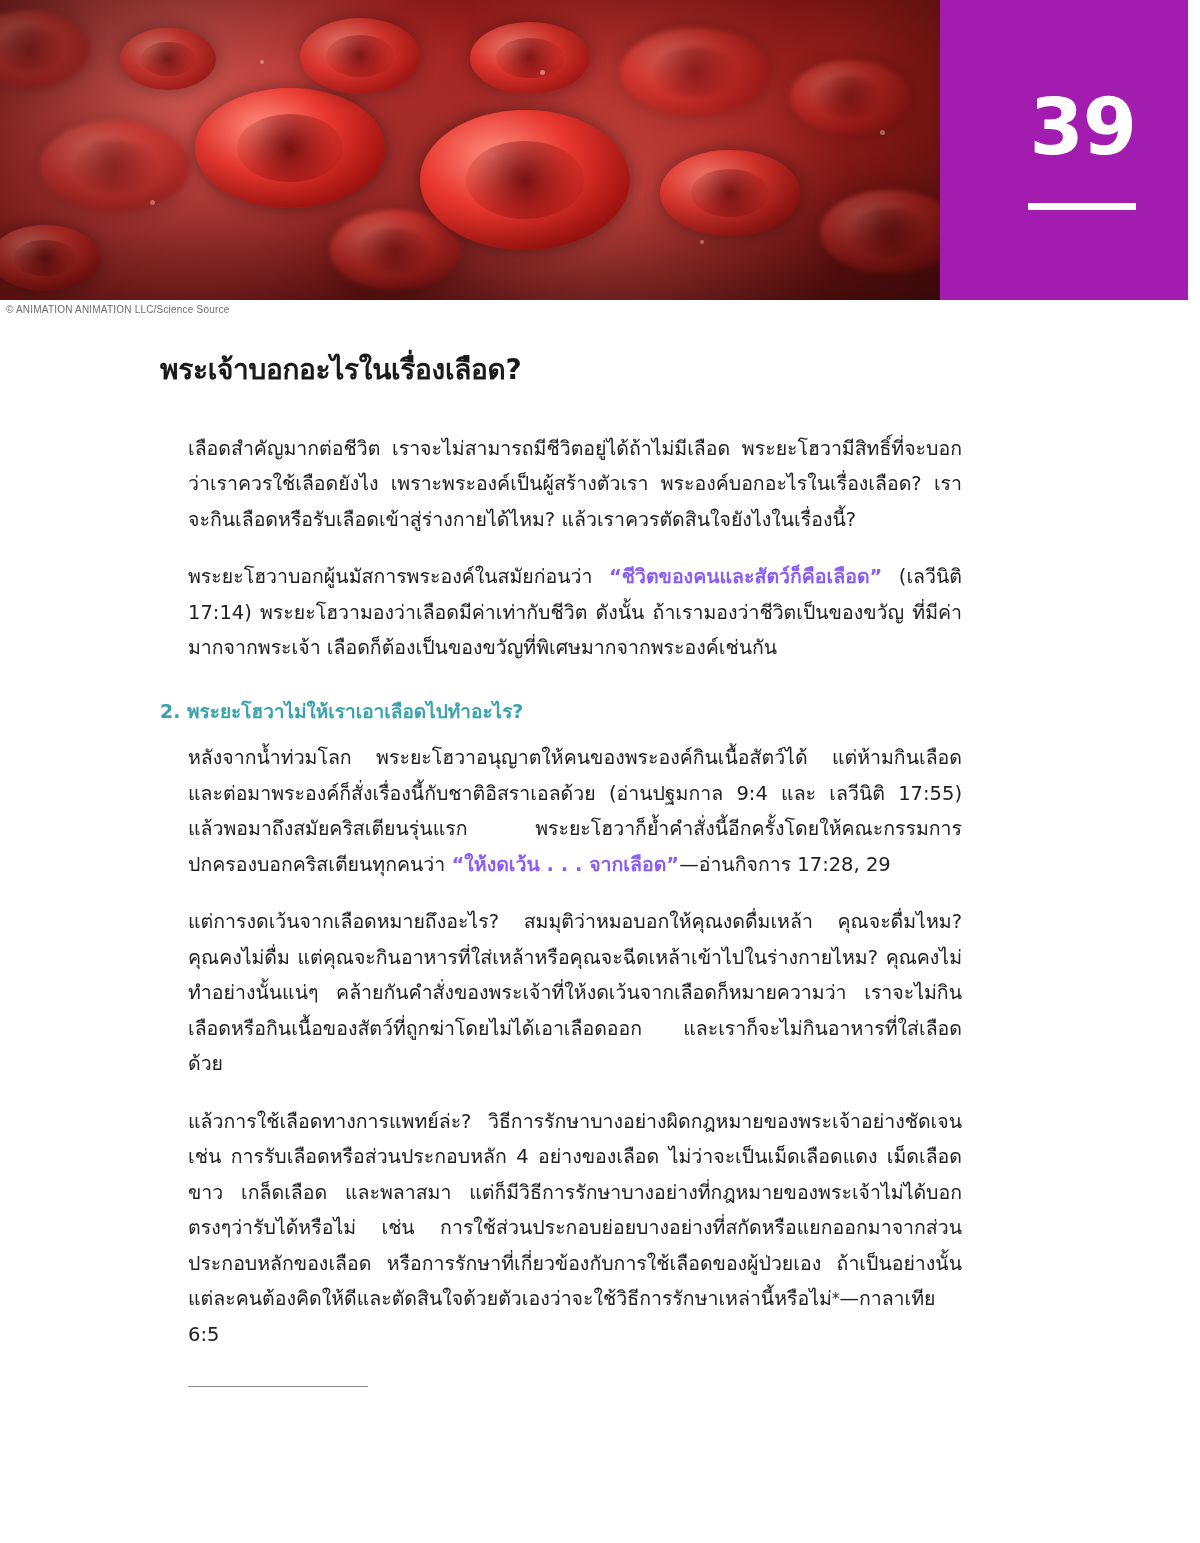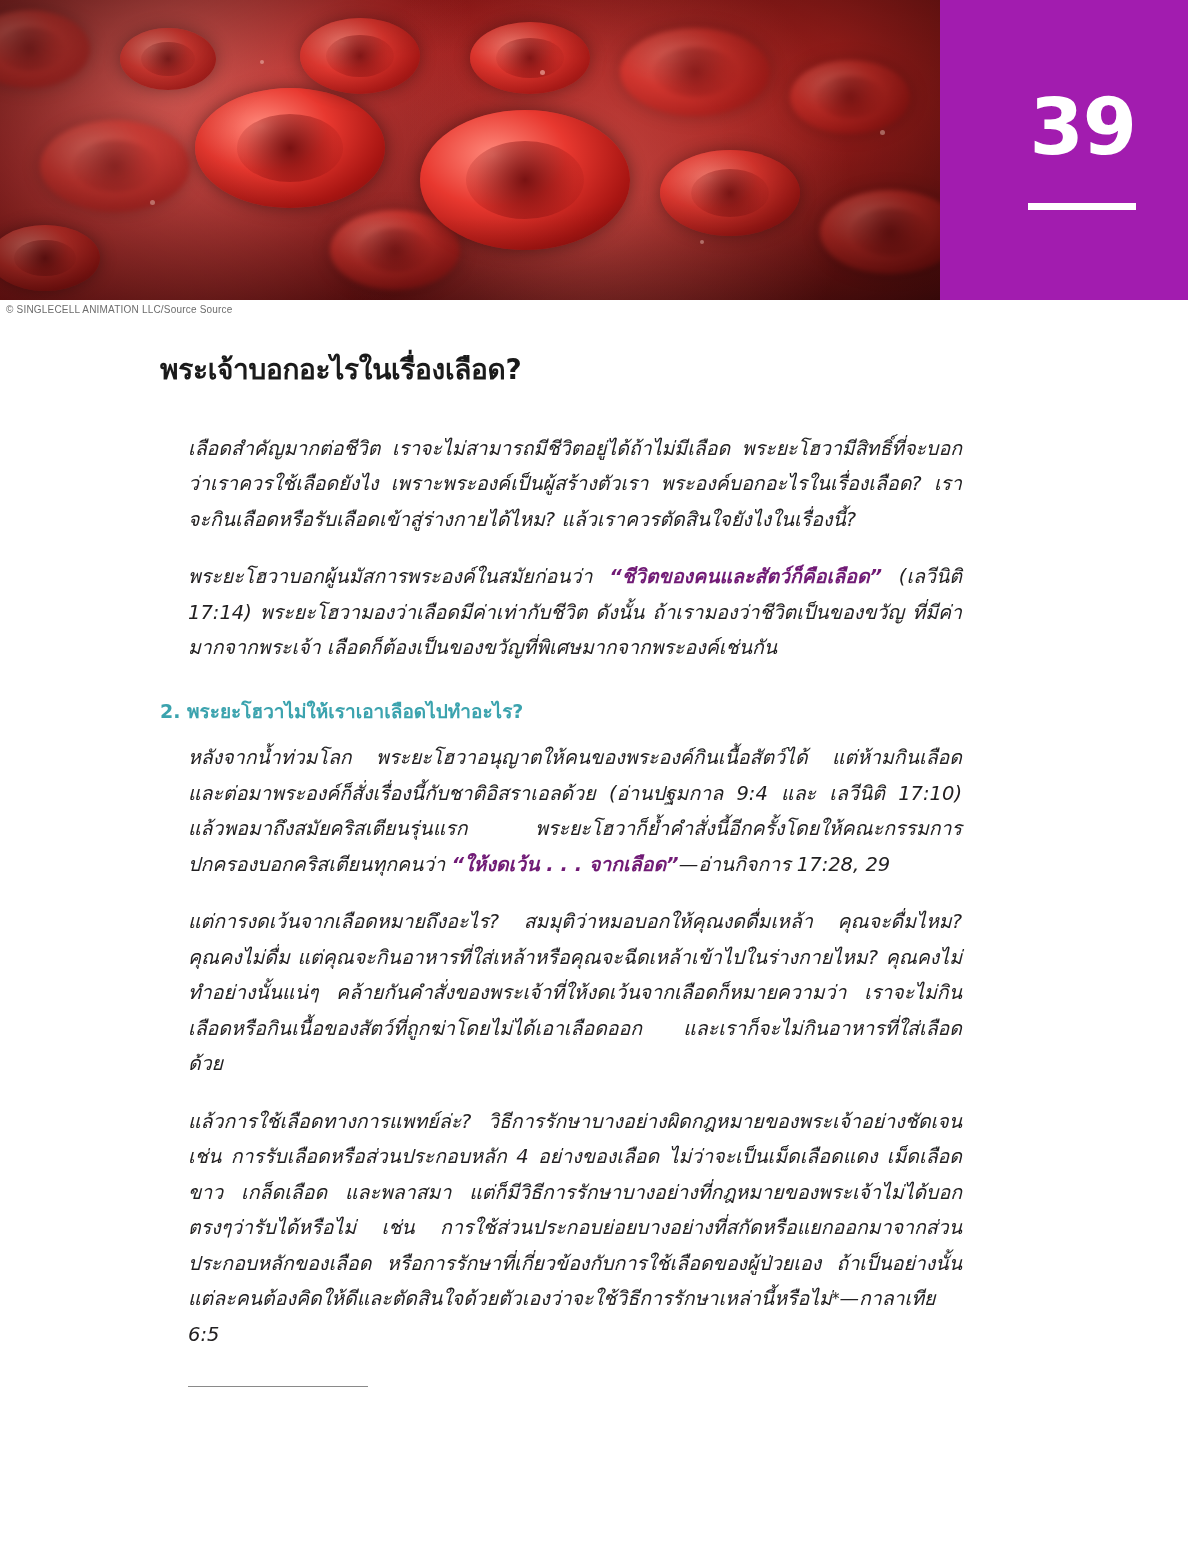--- a/index.html
+++ b/index.html
@@ -121,36 +121,35 @@
     color: #1a1a1a;
     letter-spacing: -0.3px;
   }
   p.body {
     margin: 0 0 22px 0;
     font-size: 19.5px;
     line-height: 1.82;
     text-align: justify;
     text-justify: inter-word;
     color: #222021;
-    font-style: italic;
   }
   p.indent {
     margin-left: 28px;
     width: 774px;
   }
   h2.qhead {
     margin: 30px 0 14px 0;
     font-size: 19px;
     font-weight: bold;
     line-height: 1.6;
     color: #3ba3ae;
   }
   .bold {
     font-weight: bold;
-    color: #701a75;
+    color: #8b5cf6;
     margin-top: 12px;
   }
   .footnote-rule {
     margin: 34px 0 10px 28px;
     width: 180px;
     height: 1px;
     background: #8a8a8a;
   }
   p.footnote {
     margin: 0 0 0 28px;
@@ -187,34 +186,34 @@
     <div class="speck" style="left:700px; top:240px; width:4px; height:4px;"></div>
     <div class="speck" style="left:880px; top:130px; width:5px; height:5px;"></div>
     <div class="vignette"></div>
   </div>
   <div class="hero-number-block">
     <div class="hero-number">39</div>
     <div class="hero-rule"></div>
   </div>
 </div>
 
-<div class="photo-credit">© SINGLECELL ANIMATION LLC/Source Source</div>
+<div class="photo-credit">© ANIMATION ANIMATION LLC/Science Source</div>
 
 <div class="article">
   <h1 class="title">พระเจ้าบอกอะไรในเรื่องเลือด?</h1>
 
   <p class="body indent">เลือดสำคัญมากต่อชีวิต เราจะไม่สามารถมีชีวิตอยู่ได้ถ้าไม่มีเลือด พระยะโฮวามีสิทธิ์ที่จะบอกว่าเราควรใช้เลือดยังไง เพราะพระองค์เป็นผู้สร้างตัวเรา พระองค์บอกอะไรในเรื่องเลือด? เราจะกินเลือดหรือรับเลือดเข้าสู่ร่างกายได้ไหม? แล้วเราควรตัดสินใจยังไงในเรื่องนี้?</p>
 
   <p class="body indent">
     <span>พระยะโฮวาบอกผู้นมัสการพระองค์ในสมัยก่อนว่า </span><span class="bold">“ชีวิตของคนและสัตว์ก็คือเลือด”</span><span> (เลวีนิติ 17:14) พระยะโฮวามองว่าเลือดมีค่าเท่ากับชีวิต ดังนั้น ถ้าเรามองว่าชีวิตเป็นของขวัญ ที่มีค่ามากจากพระเจ้า เลือดก็ต้องเป็นของขวัญที่พิเศษมากจากพระองค์เช่นกัน</span>
   </p>
 
   <h2 class="qhead">2. พระยะโฮวาไม่ให้เราเอาเลือดไปทำอะไร?</h2>
   <p class="body indent">
-    <span>หลังจากน้ำท่วมโลก พระยะโฮวาอนุญาตให้คนของพระองค์กินเนื้อสัตว์ได้ แต่ห้ามกินเลือด และต่อมาพระองค์ก็สั่งเรื่องนี้กับชาติอิสราเอลด้วย (อ่านปฐมกาล 9:4 และ เลวีนิติ 17:10) แล้วพอมาถึงสมัยคริสเตียนรุ่นแรก พระยะโฮวาก็ย้ำคำสั่งนี้อีกครั้งโดยให้คณะกรรมการปกครองบอกคริสเตียนทุกคนว่า </span><span class="bold">“ให้งดเว้น . . . จากเลือด”</span><span>—อ่านกิจการ 17:28, 29</span>
+    <span>หลังจากน้ำท่วมโลก พระยะโฮวาอนุญาตให้คนของพระองค์กินเนื้อสัตว์ได้ แต่ห้ามกินเลือด และต่อมาพระองค์ก็สั่งเรื่องนี้กับชาติอิสราเอลด้วย (อ่านปฐมกาล 9:4 และ เลวีนิติ 17:55) แล้วพอมาถึงสมัยคริสเตียนรุ่นแรก พระยะโฮวาก็ย้ำคำสั่งนี้อีกครั้งโดยให้คณะกรรมการปกครองบอกคริสเตียนทุกคนว่า </span><span class="bold">“ให้งดเว้น . . . จากเลือด”</span><span>—อ่านกิจการ 17:28, 29</span>
   </p>
   <p class="body indent">
     <span>แต่การงดเว้นจากเลือดหมายถึงอะไร? สมมุติว่าหมอบอกให้คุณงดดื่มเหล้า คุณจะดื่มไหม? คุณคงไม่ดื่ม แต่คุณจะกินอาหารที่ใส่เหล้าหรือคุณจะฉีดเหล้าเข้าไปในร่างกายไหม? คุณคงไม่ทำอย่างนั้นแน่ๆ คล้ายกันคำสั่งของพระเจ้าที่ให้งดเว้นจากเลือดก็หมายความว่า เราจะไม่กินเลือดหรือกินเนื้อของสัตว์ที่ถูกฆ่าโดยไม่ได้เอาเลือดออก และเราก็จะไม่กินอาหารที่ใส่เลือดด้วย</span>
   </p>
   <p class="body indent">
     <span>แล้วการใช้เลือดทางการแพทย์ล่ะ? วิธีการรักษาบางอย่างผิดกฎหมายของพระเจ้าอย่างชัดเจน เช่น การรับเลือดหรือส่วนประกอบหลัก 4 อย่างของเลือด ไม่ว่าจะเป็นเม็ดเลือดแดง เม็ดเลือดขาว เกล็ดเลือด และพลาสมา แต่ก็มีวิธีการรักษาบางอย่างที่กฎหมายของพระเจ้าไม่ได้บอกตรงๆว่ารับได้หรือไม่ เช่น การใช้ส่วนประกอบย่อยบางอย่างที่สกัดหรือแยกออกมาจากส่วนประกอบหลักของเลือด หรือการรักษาที่เกี่ยวข้องกับการใช้เลือดของผู้ป่วยเอง ถ้าเป็นอย่างนั้น แต่ละคนต้องคิดให้ดีและตัดสินใจด้วยตัวเองว่าจะใช้วิธีการรักษาเหล่านี้หรือไม่</span><span class="star">*</span><span>—กาลาเทีย 6:5</span>
   </p>
 
   <div class="footnote-rule"></div>
 </div>

